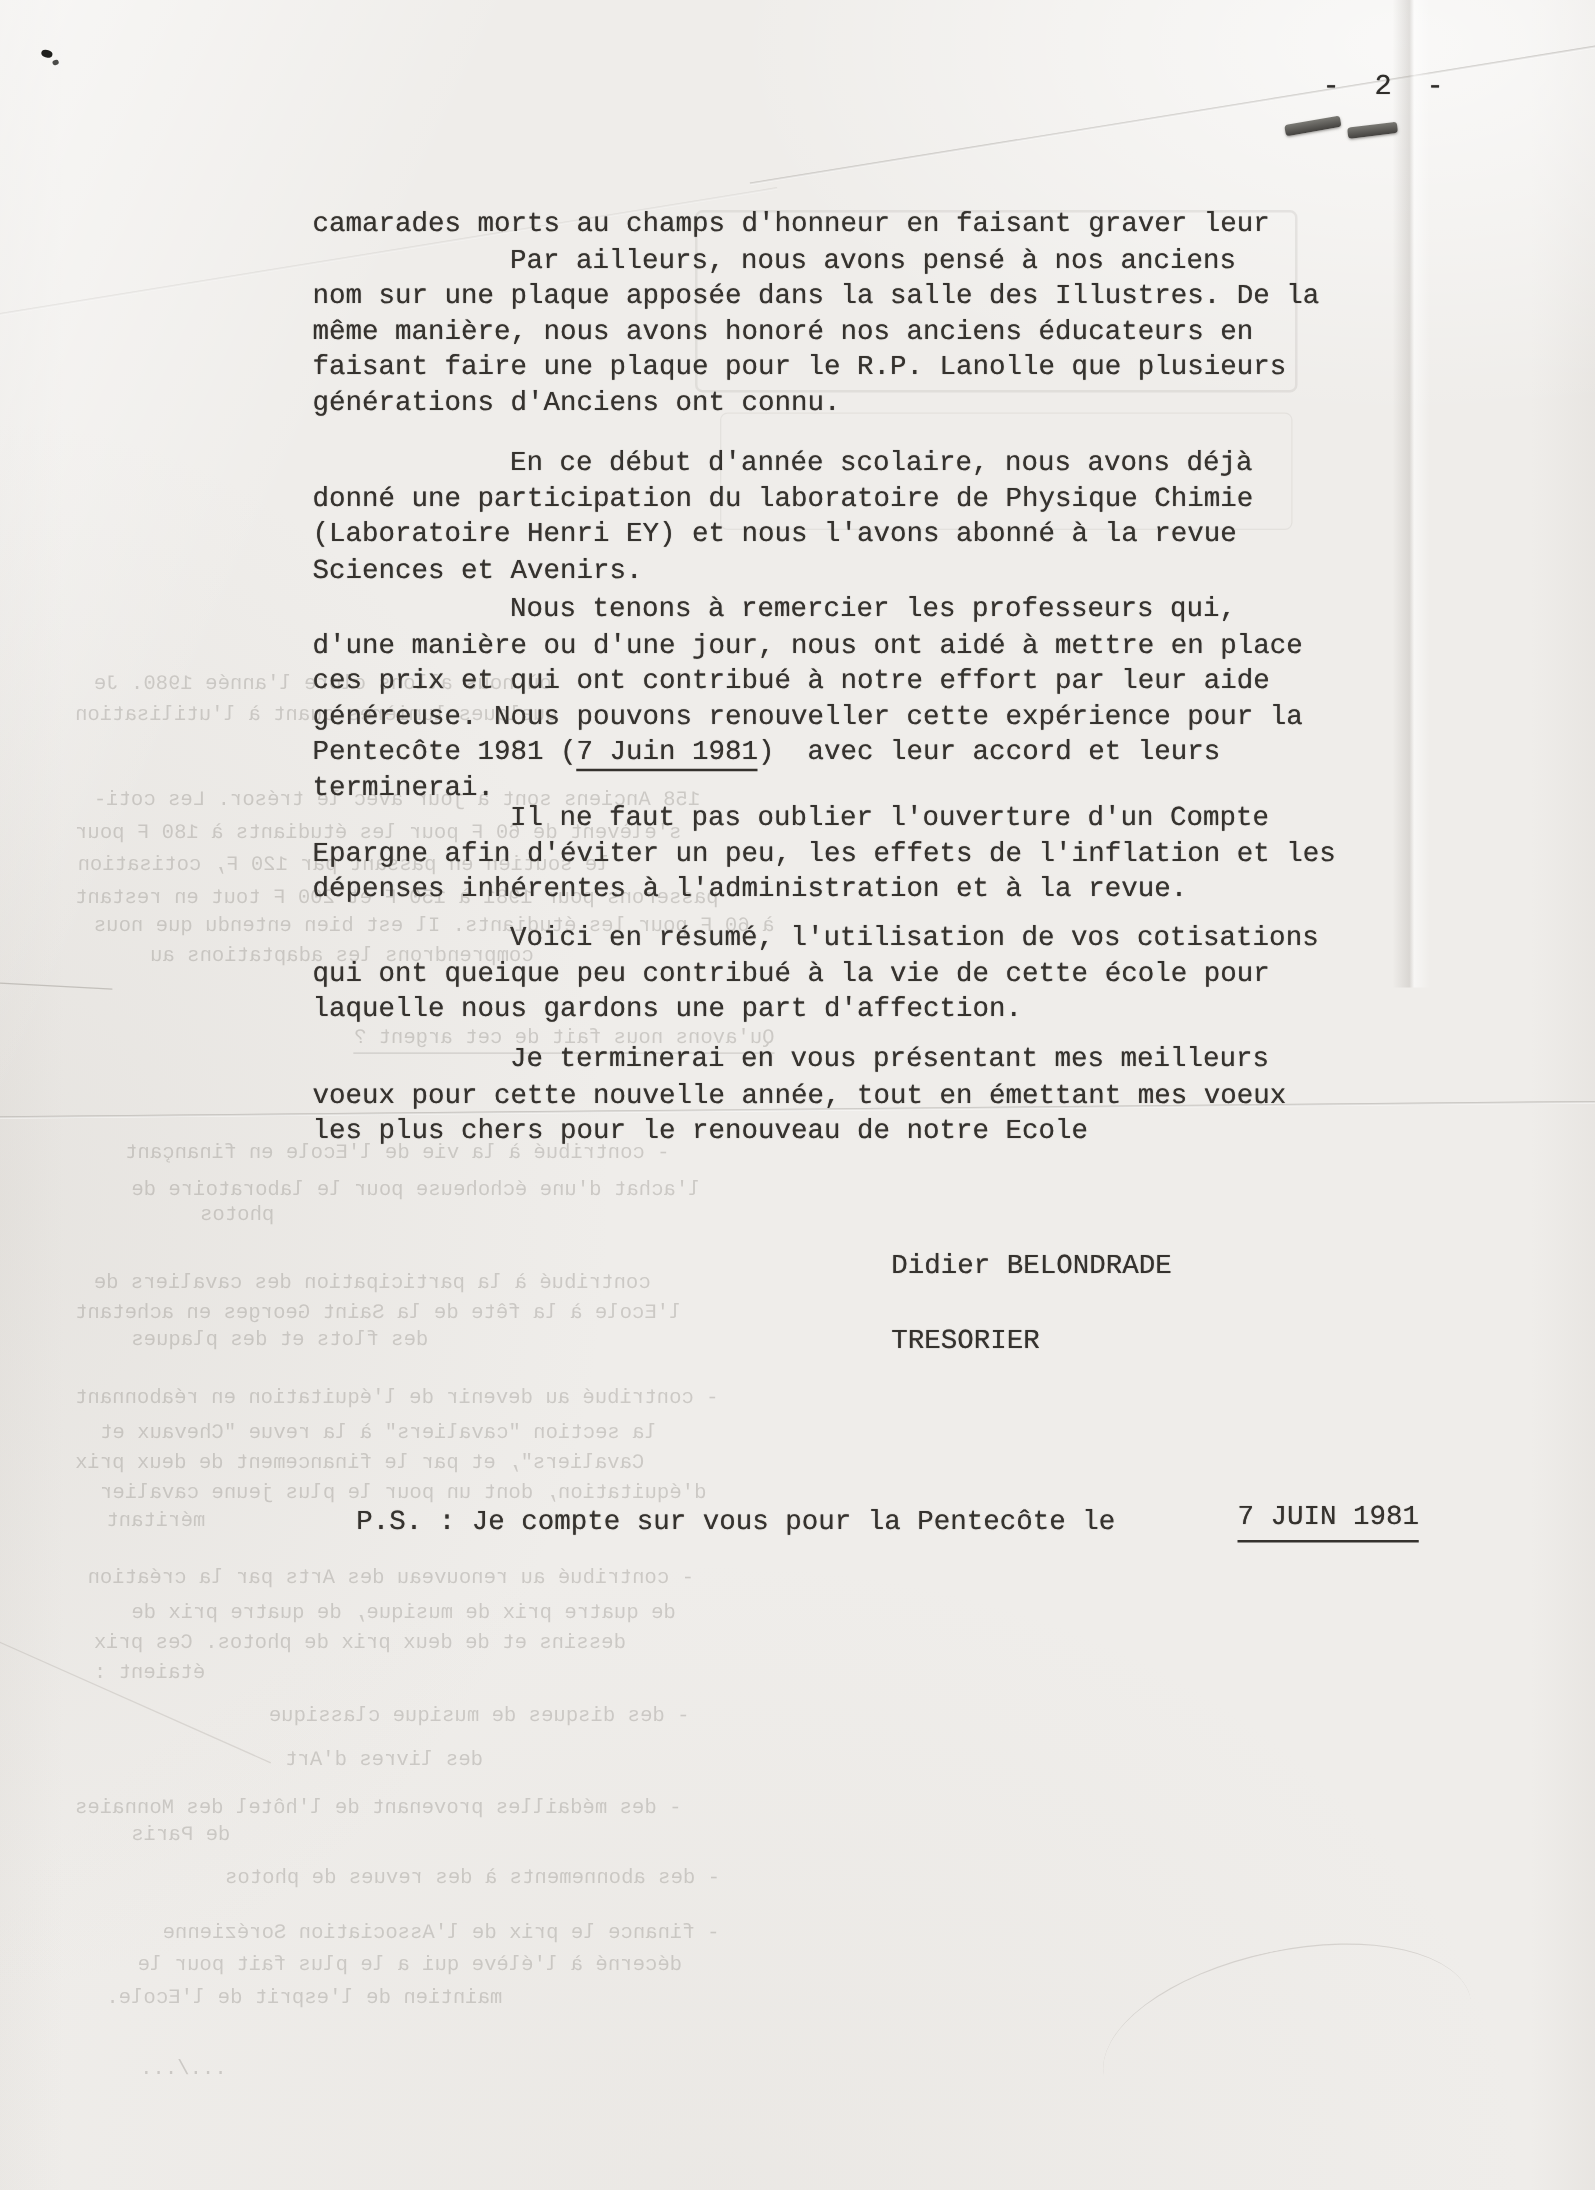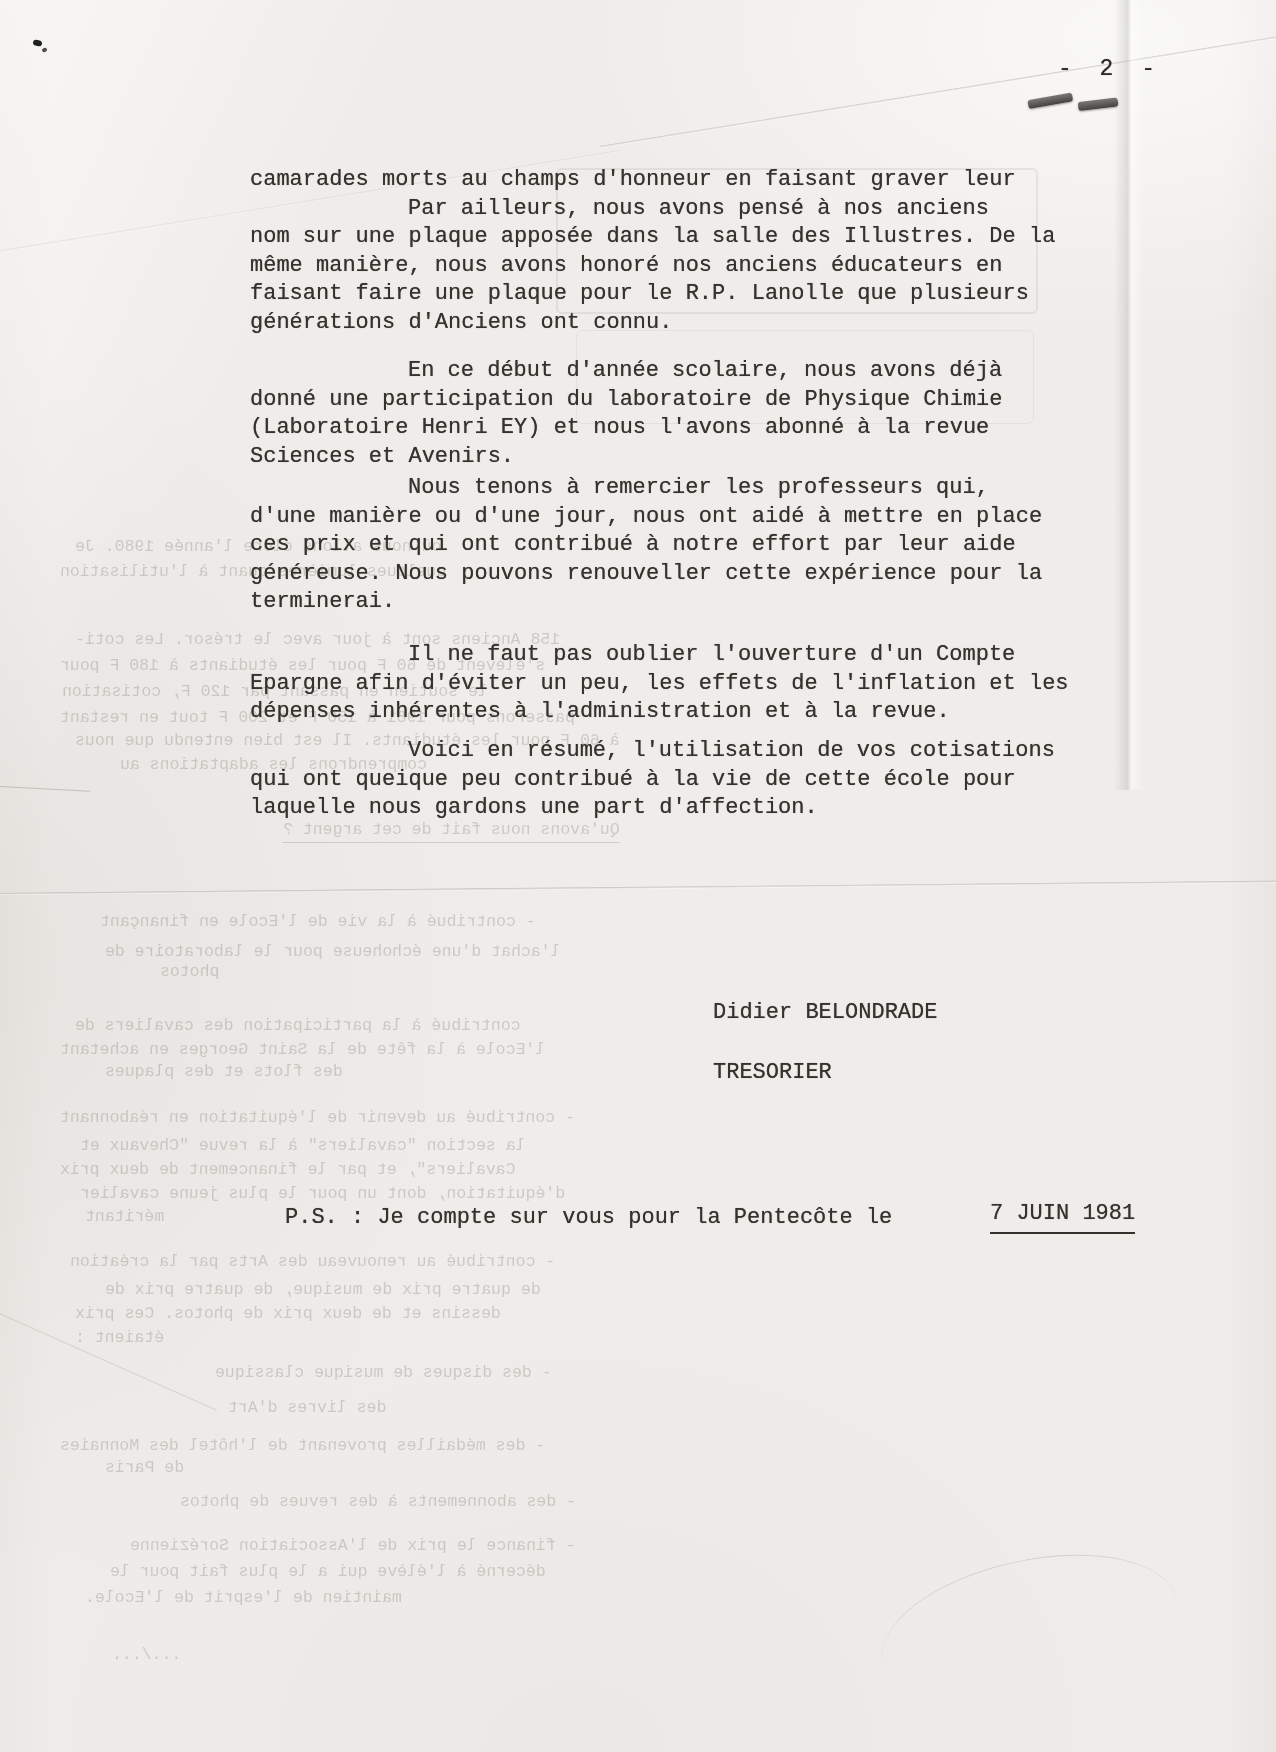--- a/index.html
+++ b/index.html
@@ -180,35 +180,41 @@
     <div class="line">donné une participation du laboratoire de Physique Chimie</div>
     <div class="line">(Laboratoire Henri EY) et nous l'avons abonné à la revue</div>
     <div class="line">Sciences et Avenirs.</div>
   </div>
 
   <div class="para" style="top:474px">
     <div class="line indent">Nous tenons à remercier les professeurs qui,</div>
     <div class="line">d'une manière ou d'une jour, nous ont aidé à mettre en place</div>
     <div class="line">ces prix et qui ont contribué à notre effort par leur aide</div>
     <div class="line">généreuse. Nous pouvons renouveller cette expérience pour la</div>
+    <div class="line"><span>Pentecôte 1981 (</span><span class="u">7 Juin 1981</span><span>)  avec leur accord et leurs</span></div>
     <div class="line">terminerai.</div>
   </div>
 
   <div class="para" style="top:641px">
     <div class="line indent">Il ne faut pas oublier l'ouverture d'un Compte</div>
     <div class="line">Epargne afin d'éviter un peu, les effets de l'inflation et les</div>
     <div class="line">dépenses inhérentes à l'administration et à la revue.</div>
   </div>
 
   <div class="para" style="top:737px">
     <div class="line indent">Voici en résumé, l'utilisation de vos cotisations</div>
     <div class="line">qui ont queique peu contribué à la vie de cette école pour</div>
     <div class="line">laquelle nous gardons une part d'affection.</div>
   </div>
 
+  <div class="para" style="top:834px">
+    <div class="line indent">Je terminerai en vous présentant mes meilleurs</div>
+    <div class="line">voeux pour cette nouvelle année, tout en émettant mes voeux</div>
+    <div class="line">les plus chers pour le renouveau de notre Ecole</div>
+  </div>
 
   <div class="ink sig-name">
     <div class="line">Didier BELONDRADE</div>
   </div>
   <div class="ink sig-title">
     <div class="line">TRESORIER</div>
   </div>
 
   <div class="ink ps-label">
     <div class="line">P.S. : Je compte sur vous pour la Pentecôte le</div>

